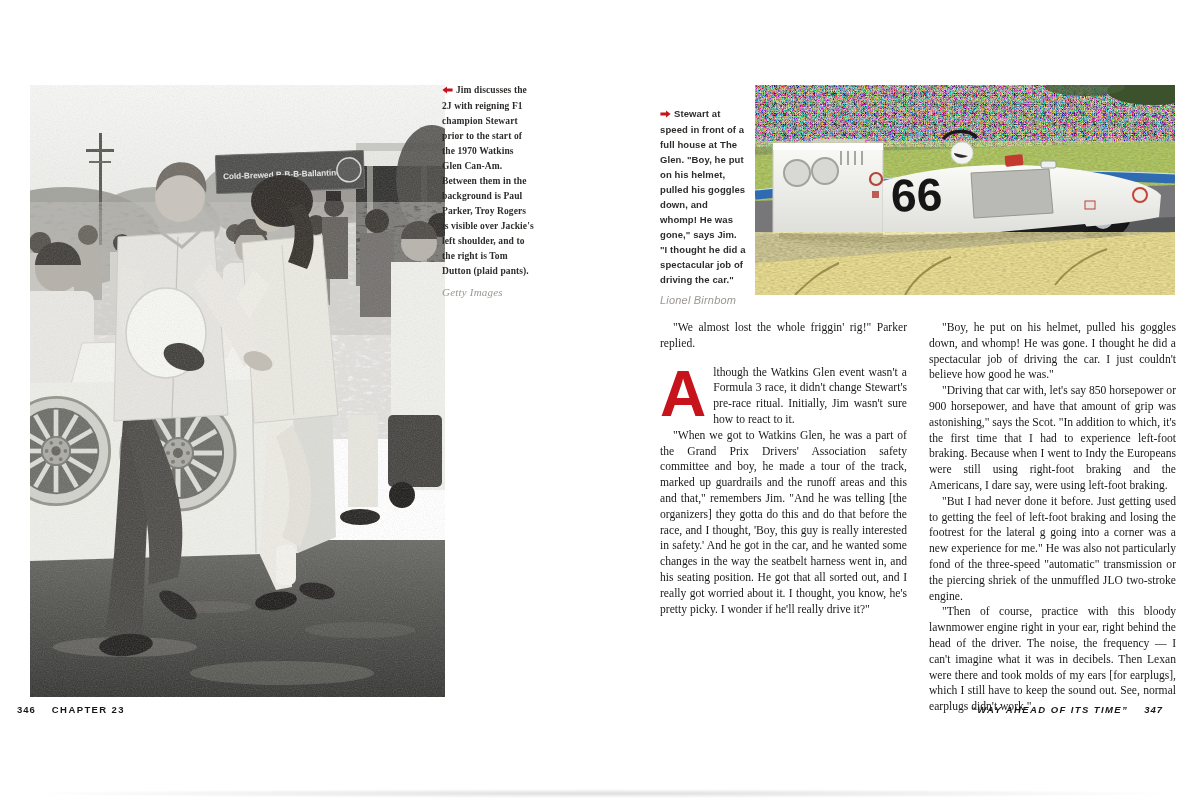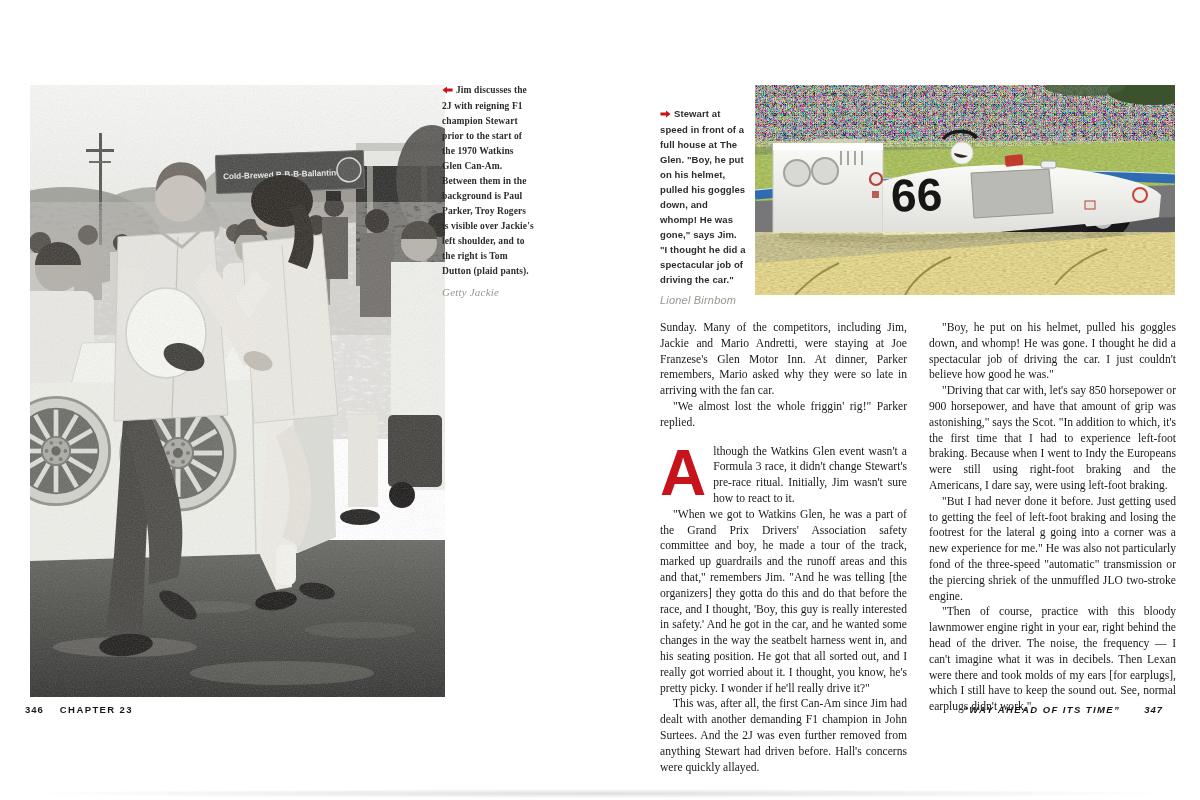--- a/index.html
+++ b/index.html
@@ -36,21 +36,21 @@
     float:left; font-family:"Liberation Sans", sans-serif; font-weight:bold;
     font-size:64px; line-height:52px; color:var(--red);
     margin:3px 7px 0 0;
   }
 
   
   .footer {
     position:absolute; top:704px; font-size:9.5px; font-weight:bold;
     letter-spacing:1.4px; color:#161616; white-space:nowrap;
   }
-  .footer .pageno { letter-spacing:1px;margin-left:8px; }
+  .footer .pageno { letter-spacing:1px; }
   .footer .gap { display:inline-block; width:16px; }
 
   .spread-shadow {
     position:absolute; left:30px; right:30px; bottom:2px; height:9px;
     background:radial-gradient(ellipse at center, rgba(0,0,0,.13), rgba(0,0,0,0) 72%);
   }
 
   svg text { user-select:none; }
 </style>
 </head>
@@ -216,21 +216,21 @@
   <rect x="0" y="0" width="415" height="612" filter="url(#grain)" opacity=".35"></rect>
 </svg>
 </div>
 
 <div class="abs caption" style="left:442px; top:83px; width:93px;font-family:Liberation Serif, serif;">
   <span class="arrow">
     <svg width="11" height="8" viewBox="0 0 11 8">
         <path d="M10.6 2.5 L5 2.5 L5 0.4 L0.4 4 L5 7.6 L5 5.5 L10.6 5.5 Z" fill="#c6131c"></path>
       </svg>
   </span><span>Jim discusses the 2J with reigning F1 champion Stewart prior to the start of the 1970 Watkins Glen Can-Am. Between them in the background is Paul Parker, Troy Rogers is visible over Jackie's left shoulder, and to the right is Tom Dutton (plaid pants).</span>
-  <div class="credit">Getty Jackie</div>
+  <div class="credit">Getty Images</div>
 </div>
 
 <div class="footer" style="left:17px;">
   <span class="pageno">346</span><span class="gap"></span><span>CHAPTER 23</span>
 </div>
 
 <div class="abs caption" style="left:660px; top:83px; width:86px;margin-top:23px;">
   <span class="arrow">
     <svg width="11" height="8" viewBox="0 0 11 8">
         <path d="M0.4 2.5 L6 2.5 L6 0.4 L10.6 4 L6 7.6 L6 5.5 L0.4 5.5 Z" fill="#c6131c"></path>
@@ -308,25 +308,23 @@
     <path d="M24 148 L128 152 L245 147 L330 139 L334 146 L245 154 L128 158 L24 154 Z" fill="#1c1c1e"></path>
   </g>
 
   <path d="M0 178 L420 147 L420 210 L0 210 Z" fill="#b3a255"></path>
   <path d="M0 178 L420 147 L420 210 L0 210 Z" filter="url(#dryGrass)" opacity=".7"></path>
   <path d="M40 210 C60 190 68 186 84 178 M150 210 C160 192 176 180 196 172 M300 200 C312 184 330 172 352 164" fill="none" stroke="#8a7c3e" stroke-width="2" opacity=".8"></path>
 </svg>
 </div>
 
 <div class="abs bodycol" style="left:660px; top:320px; width:247px;">
-  <p>Sunday. Many of the competitors, including Jim, Jackie and Mario Andretti, were staying at Joe Franzese's Glen Motor Inn. At dinner, Parker remembers, Mario asked why they were so late in arriving with the fan car.</p>
   <p class="ind">"We almost lost the whole friggin' rig!" Parker replied.</p>
   <p class="dropcap sectionbreak">Although the Watkins Glen event wasn't a Formula 3 race, it didn't change Stewart's pre-race ritual. Initially, Jim wasn't sure how to react to it.</p>
   <p class="ind">"When we got to Watkins Glen, he was a part of the Grand Prix Drivers' Association safety committee and boy, he made a tour of the track, marked up guardrails and the runoff areas and this and that," remembers Jim. "And he was telling [the organizers] they gotta do this and do that before the race, and I thought, 'Boy, this guy is really interested in safety.' And he got in the car, and he wanted some changes in the way the seatbelt harness went in, and his seating position. He got that all sorted out, and I really got worried about it. I thought, you know, he's pretty picky. I wonder if he'll really drive it?"</p>
-  <p class="ind">This was, after all, the first Can-Am since Jim had dealt with another demanding F1 champion in John Surtees. And the 2J was even further removed from anything Stewart had driven before. Hall's concerns were quickly allayed.</p>
 </div>
 
 <div class="abs bodycol" style="left:929px; top:320px; width:247px;">
   <p class="ind">"Boy, he put on his helmet, pulled his goggles down, and whomp! He was gone. I thought he did a spectacular job of driving the car. I just couldn't believe how good he was."</p>
   <p class="ind">"Driving that car with, let's say 850 horsepower or 900 horsepower, and have that amount of grip was astonishing," says the Scot. "In addition to which, it's the first time that I had to experience left-foot braking. Because when I went to Indy the Europeans were still using right-foot braking and the Americans, I dare say, were using left-foot braking.</p>
   <p class="ind">"But I had never done it before. Just getting used to getting the feel of left-foot braking and losing the footrest for the lateral g going into a corner was a new experience for me." He was also not particularly fond of the three-speed "automatic" transmission or the piercing shriek of the unmuffled JLO two-stroke engine.</p>
   <p class="ind">"Then of course, practice with this bloody lawnmower engine right in your ear, right behind the head of the driver. The noise, the frequency — I can't imagine what it was in decibels. Then Lexan were there and took molds of my ears [for earplugs], which I still have to keep the sound out. See, normal earplugs didn't work."</p>
 </div>
 
 <div class="footer" style="right:37px; text-align:left;font-style:italic;">

